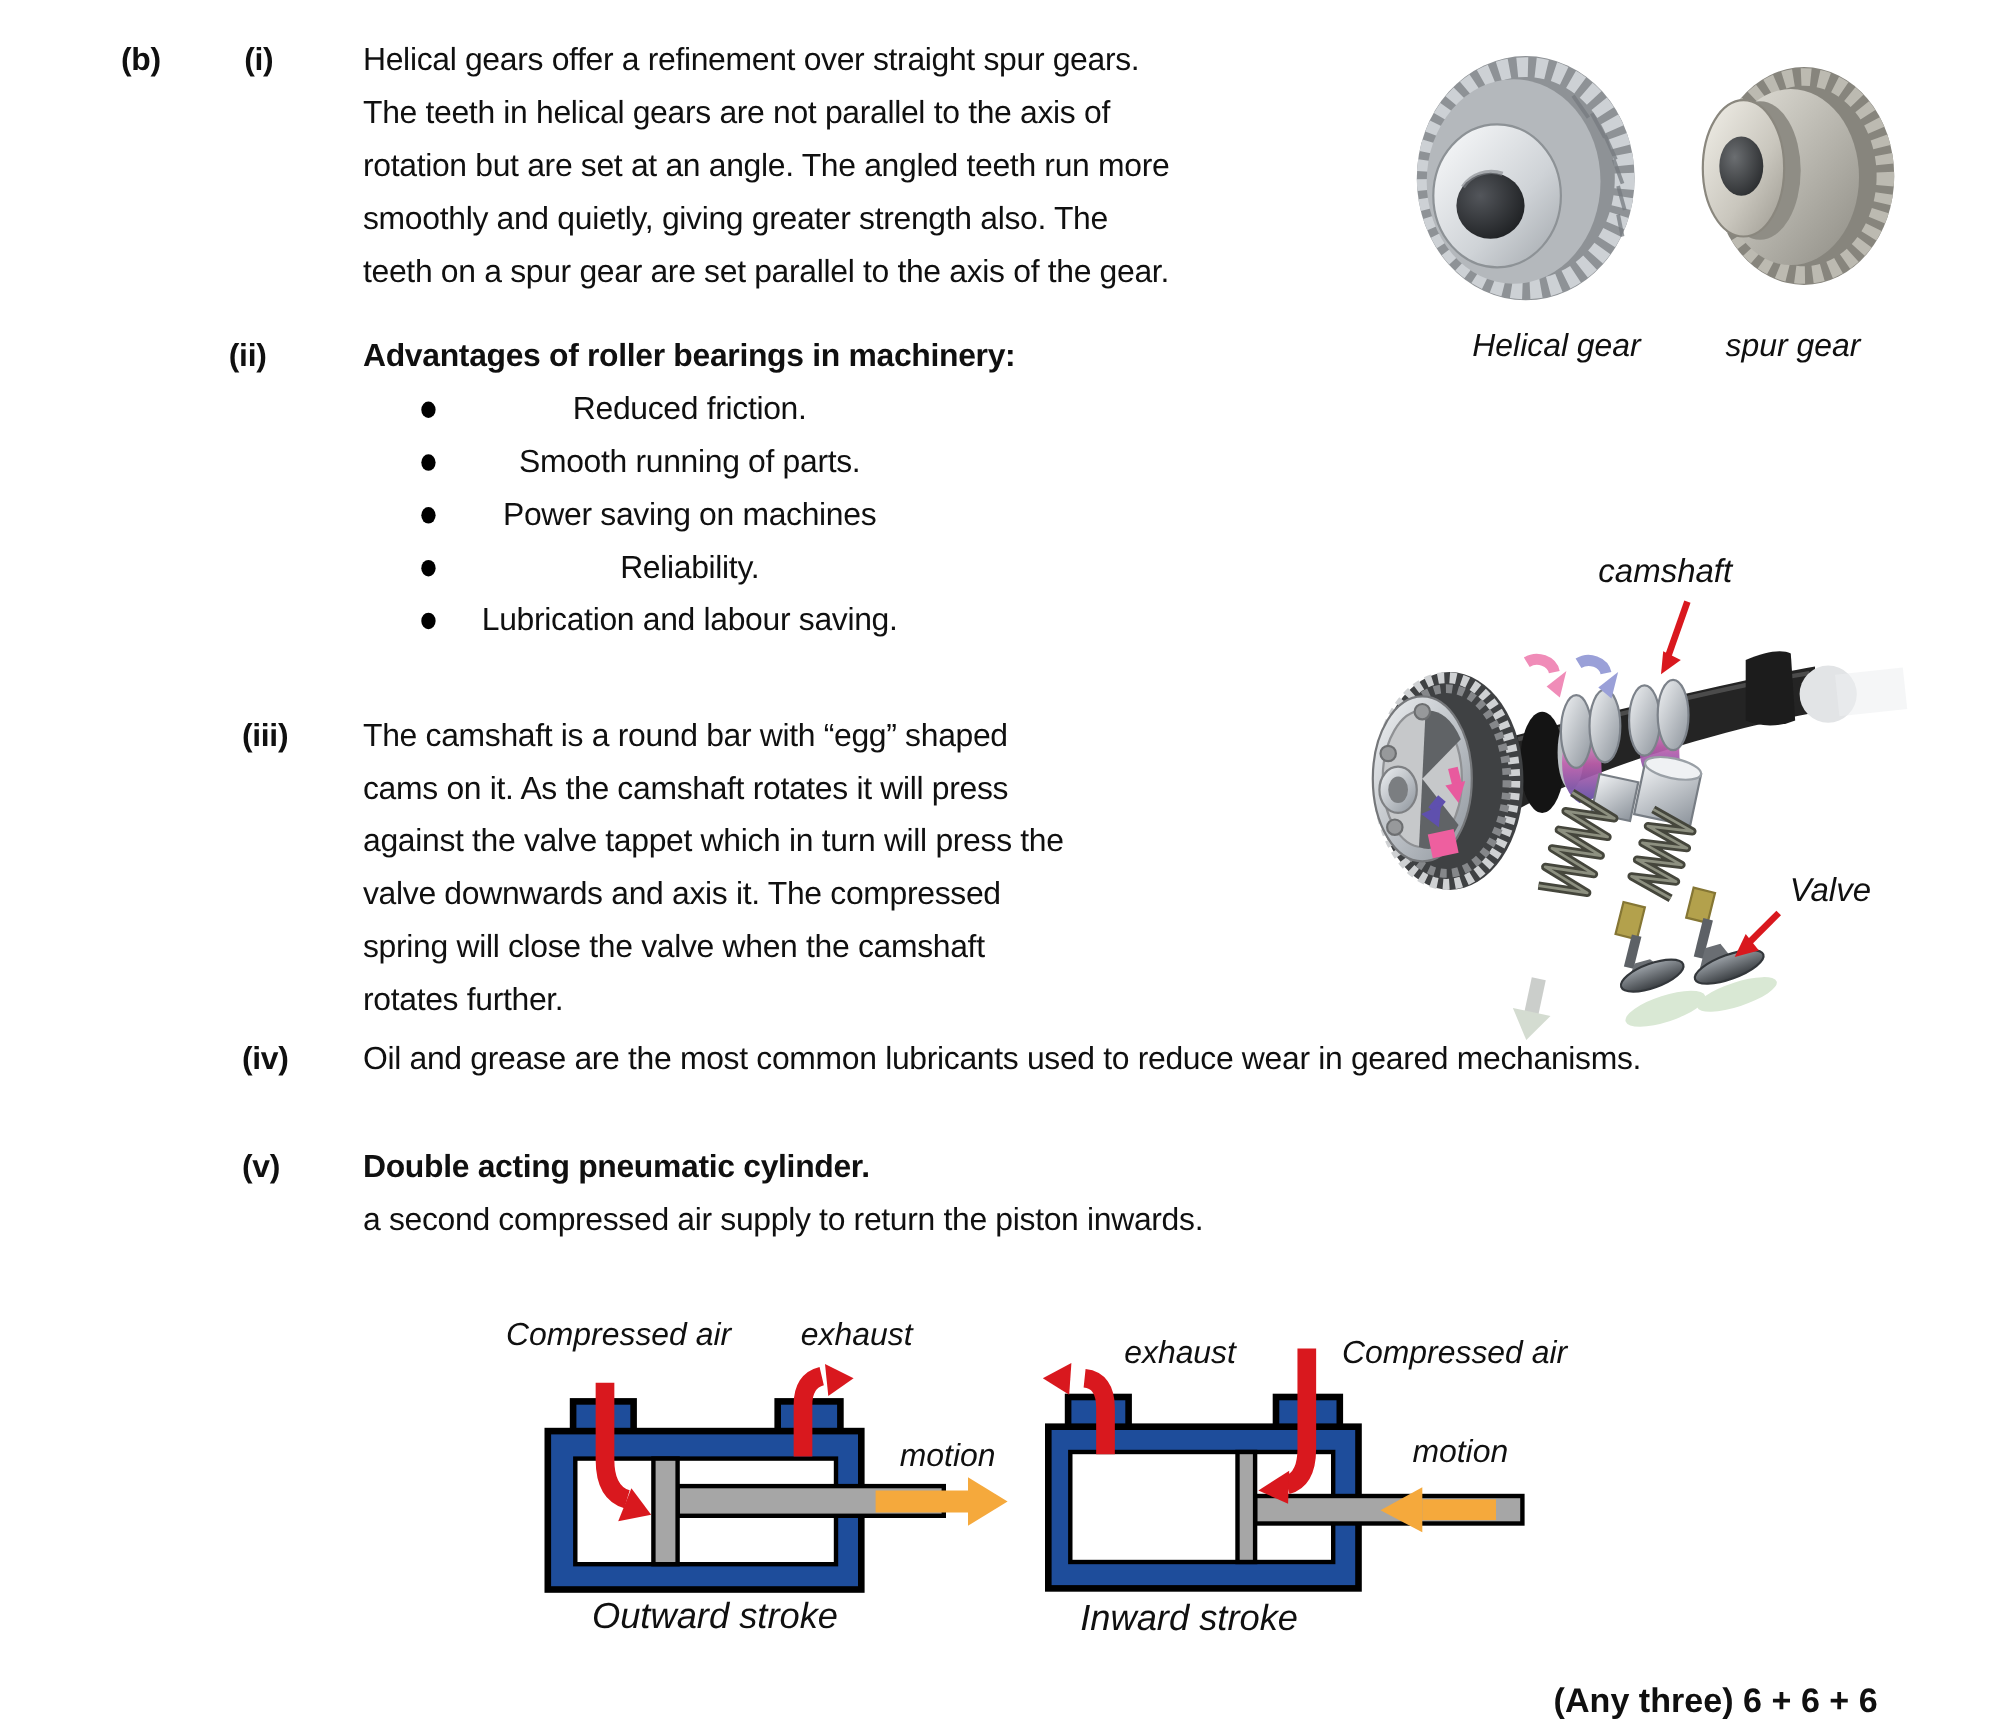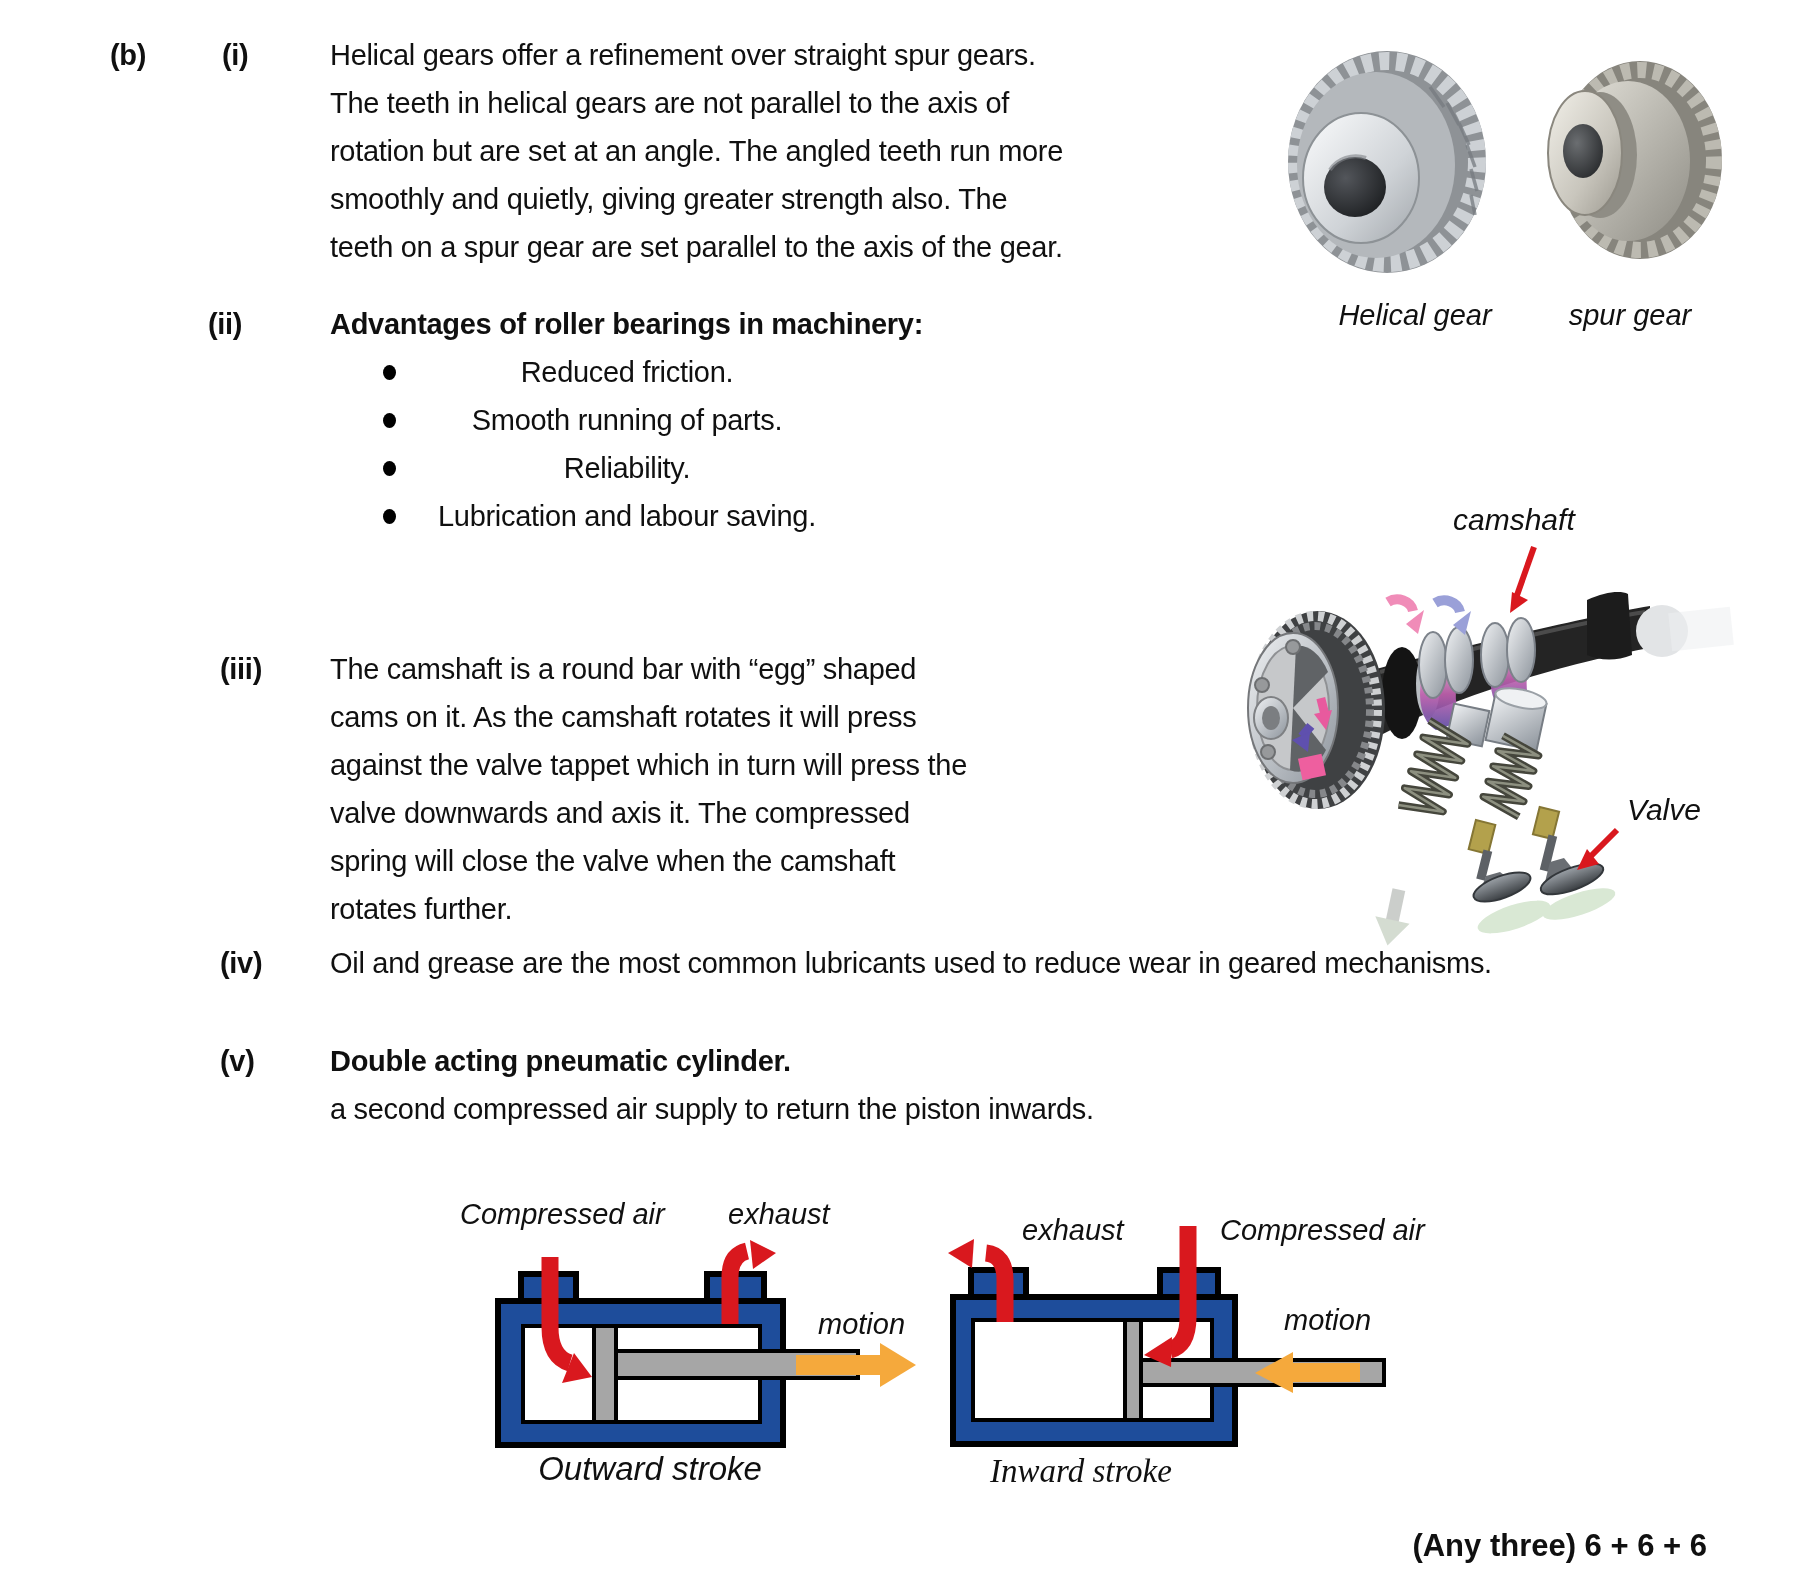--- a/index.html
+++ b/index.html
@@ -95,20 +95,21 @@
   </svg>
 
   <div class="abs cap29 ctr" style="left:1325px;top:298px;width:180px;">Helical gear</div>
   <div class="abs cap29 ctr" style="left:1560px;top:298px;width:140px;">spur gear</div>
 
   <div class="abs body-t bold" style="left:208px;top:300px;">(ii)</div>
   <div class="abs body-t bold" style="left:330px;top:300px;">Advantages of roller bearings in machinery:</div>
   <div class="abs" style="left:383px;top:348px;">
     <div class="bullet-row"><span class="dot"></span><span class="body-t btxt">Reduced friction.</span></div>
     <div class="bullet-row"><span class="dot"></span><span class="body-t btxt">Smooth running of parts.</span></div>
+    <div class="bullet-row"><span class="dot"></span><span class="body-t btxt">Power saving on machines</span></div>
     <div class="bullet-row"><span class="dot"></span><span class="body-t btxt">Reliability.</span></div>
     <div class="bullet-row"><span class="dot"></span><span class="body-t btxt">Lubrication and labour saving.</span></div>
   </div>
 
   <div class="abs body-t bold" style="left:220px;top:645px;">(iii)</div>
   <div class="abs" style="left:330px;top:645px;">
     <div class="body-t">The camshaft is a round bar with “egg” shaped</div>
     <div class="body-t">cams on it. As the camshaft rotates it will press</div>
     <div class="body-t">against the valve tappet which in turn will press the</div>
     <div class="body-t">valve downwards and axis it. The compressed</div>
@@ -305,17 +306,17 @@
   </svg>
 
   <div class="abs cap29" style="left:460px;top:1197px;">Compressed air</div>
   <div class="abs cap29" style="left:728px;top:1197px;">exhaust</div>
   <div class="abs cap29" style="left:818px;top:1307px;">motion</div>
   <div class="abs cap33 ctr" style="left:530px;top:1450px;width:240px;">Outward stroke</div>
 
   <div class="abs cap29" style="left:1022px;top:1213px;">exhaust</div>
   <div class="abs cap29" style="left:1220px;top:1213px;">Compressed air</div>
   <div class="abs cap29" style="left:1284px;top:1303px;">motion</div>
-  <div class="abs cap33 ctr" style="left:975px;top:1452px;width:212px;font-family:Liberation Serif, serif;">Inward stroke</div>
+  <div class="abs cap33 ctr" style="left:975px;top:1452px;width:212px;">Inward stroke</div>
 
   <div class="abs marks" style="left:1307px;top:1512px;width:400px;">(Any three) 6 + 6 + 6</div>
 
 </div>
 
 </body></html>

